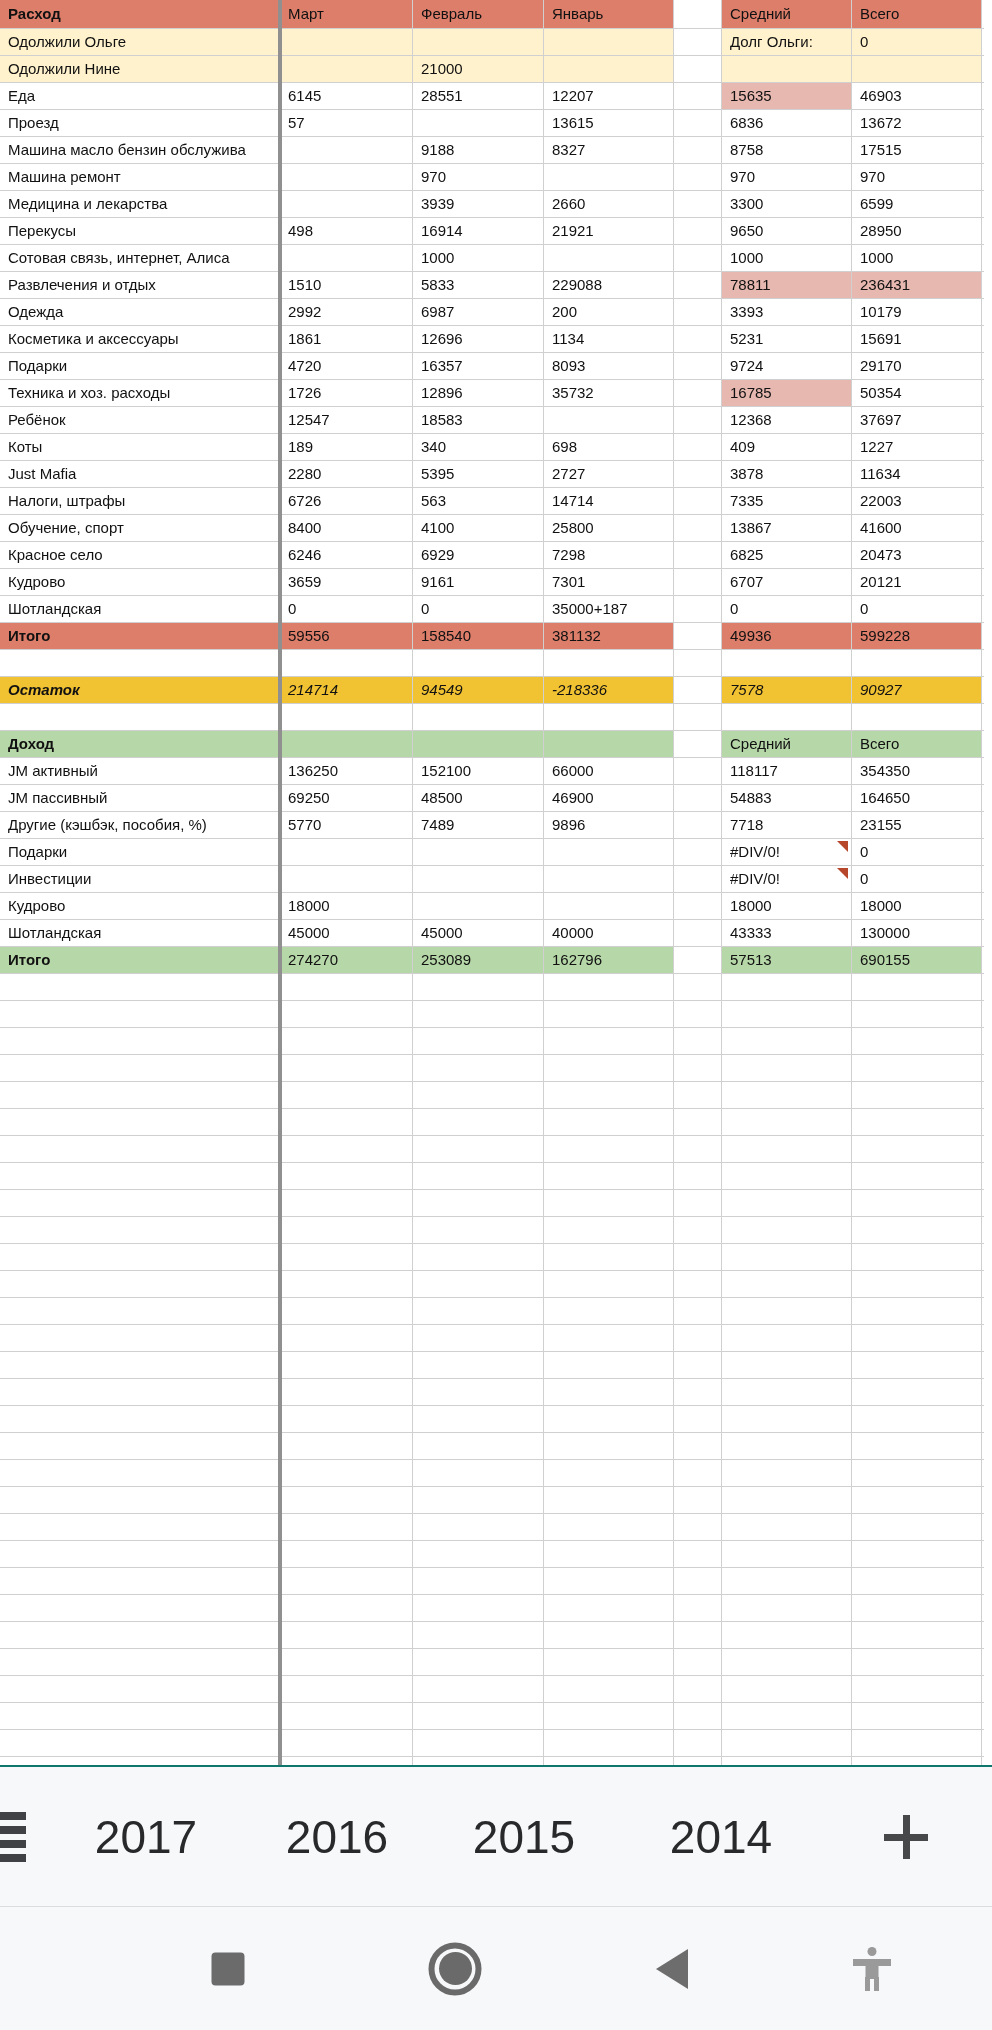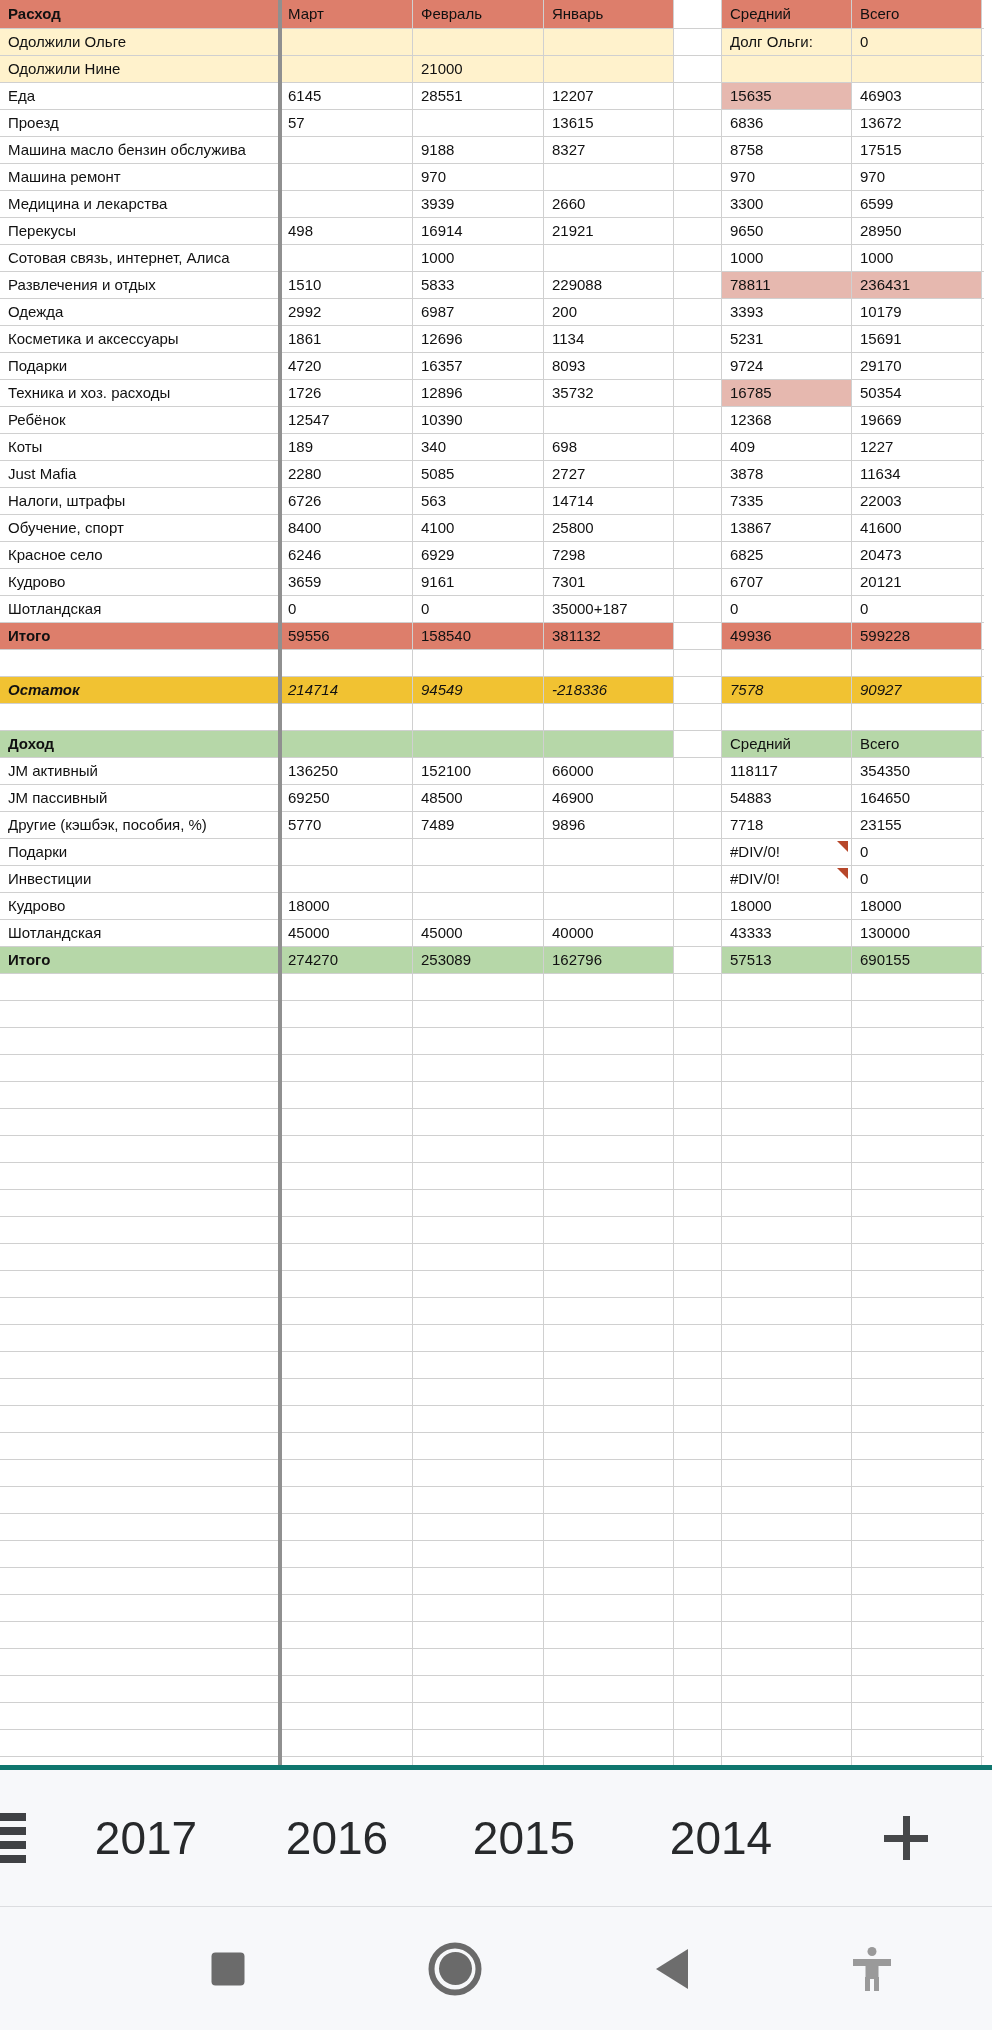--- a/index.html
+++ b/index.html
@@ -27,21 +27,21 @@
   .bg-green{background:#b6d7a8;}
   .bg-pink{background:#e6b8af;}
   .err-tri{
     position:absolute;top:2px;right:3px;width:11px;height:11px;
     background:#b7472a;clip-path:polygon(0 0,100% 0,100% 100%);
   }
   .divider{position:absolute;left:278px;top:0;width:4px;height:1765px;background:#909090;z-index:5;}
   
   .tabbar{
     position:absolute;left:0;top:1765px;width:992px;height:141px;
-    background:#f7f8fa;border-top:5px solid #0f766e;box-sizing:border-box;
+    background:#f7f8fa;border-top:2px solid #0f766e;box-sizing:border-box;
   }
   .sheetlist{position:absolute;left:-4px;top:50%;transform:translateY(-50%);width:30px;height:50px;}
   .sheetlist .bar{width:30px;height:8px;background:#3f4144;margin:0 0 6px 0;}
   .tab{
     position:absolute;top:0;height:100%;transform:translateX(-50%);
     display:flex;align-items:center;font-size:46px;color:#27292b;letter-spacing:0px;
   }
   .t0{left:146px;} .t1{left:337px;} .t2{left:524px;} .t3{left:721px;}
   .addsheet{position:absolute;left:906px;top:50%;transform:translate(-50%,-50%);width:44px;height:44px;}
   .addsheet .ph{position:absolute;left:0;top:19px;width:44px;height:7px;background:#46484a;}
@@ -213,41 +213,41 @@
       <div class="cell cC"><span>12896</span></div>
       <div class="cell cD"><span>35732</span></div>
       <div class="cell cGap"></div>
       <div class="cell cE bg-pink"><span>16785</span></div>
       <div class="cell cF"><span>50354</span></div>
       <div class="cell cS"></div>
     </div>
     <div class="row">
       <div class="cell cA"><span>Ребёнок</span></div>
       <div class="cell cB"><span>12547</span></div>
-      <div class="cell cC"><span>10390</span></div>
+      <div class="cell cC"><span>18583</span></div>
       <div class="cell cD"></div>
       <div class="cell cGap"></div>
       <div class="cell cE"><span>12368</span></div>
-      <div class="cell cF"><span>19669</span></div>
+      <div class="cell cF"><span>37697</span></div>
       <div class="cell cS"></div>
     </div>
     <div class="row">
       <div class="cell cA"><span>Коты</span></div>
       <div class="cell cB"><span>189</span></div>
       <div class="cell cC"><span>340</span></div>
       <div class="cell cD"><span>698</span></div>
       <div class="cell cGap"></div>
       <div class="cell cE"><span>409</span></div>
       <div class="cell cF"><span>1227</span></div>
       <div class="cell cS"></div>
     </div>
     <div class="row">
       <div class="cell cA"><span>Just Mafia</span></div>
       <div class="cell cB"><span>2280</span></div>
-      <div class="cell cC"><span>5085</span></div>
+      <div class="cell cC"><span>5395</span></div>
       <div class="cell cD"><span>2727</span></div>
       <div class="cell cGap"></div>
       <div class="cell cE"><span>3878</span></div>
       <div class="cell cF"><span>11634</span></div>
       <div class="cell cS"></div>
     </div>
     <div class="row">
       <div class="cell cA"><span>Налоги, штрафы</span></div>
       <div class="cell cB"><span>6726</span></div>
       <div class="cell cC"><span>563</span></div>

